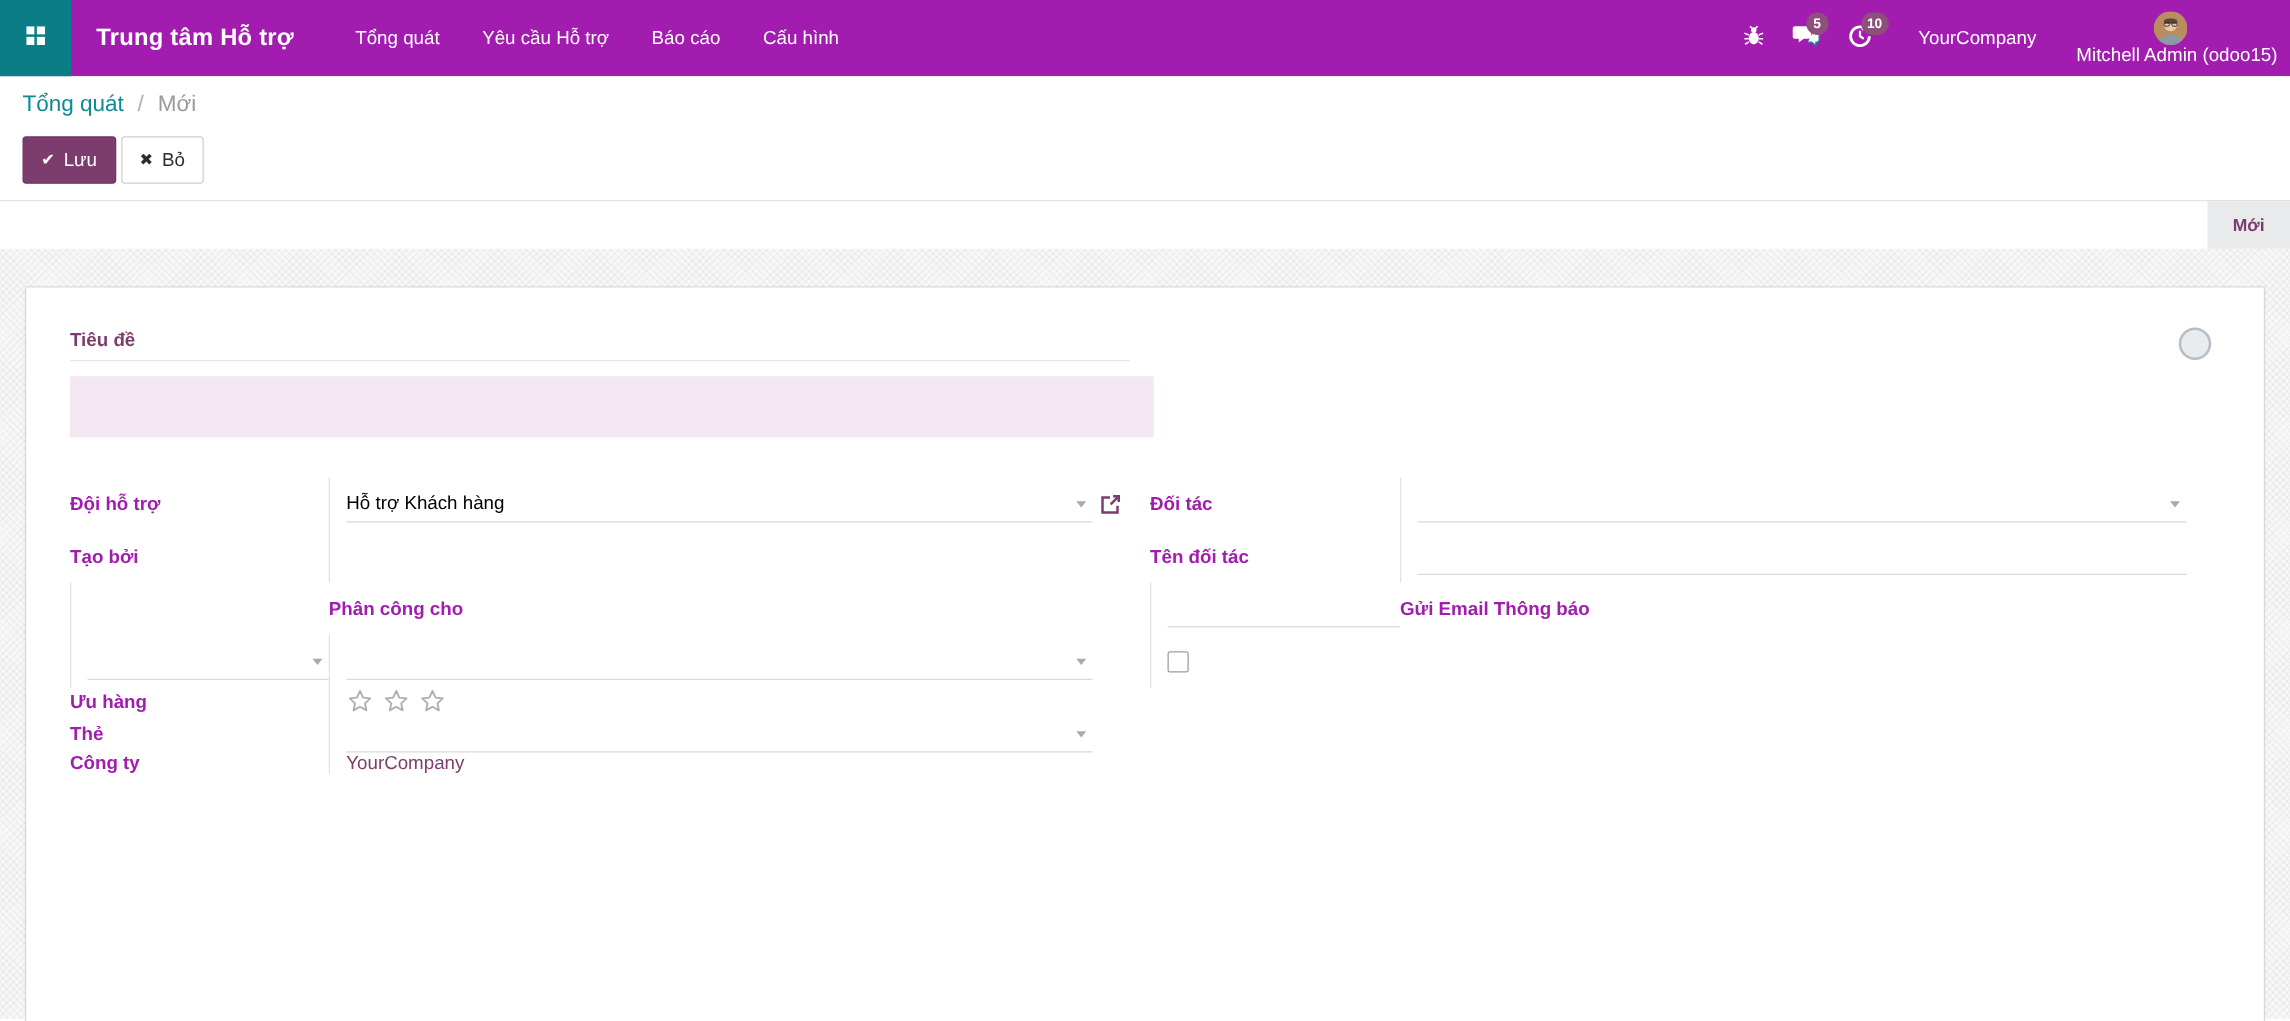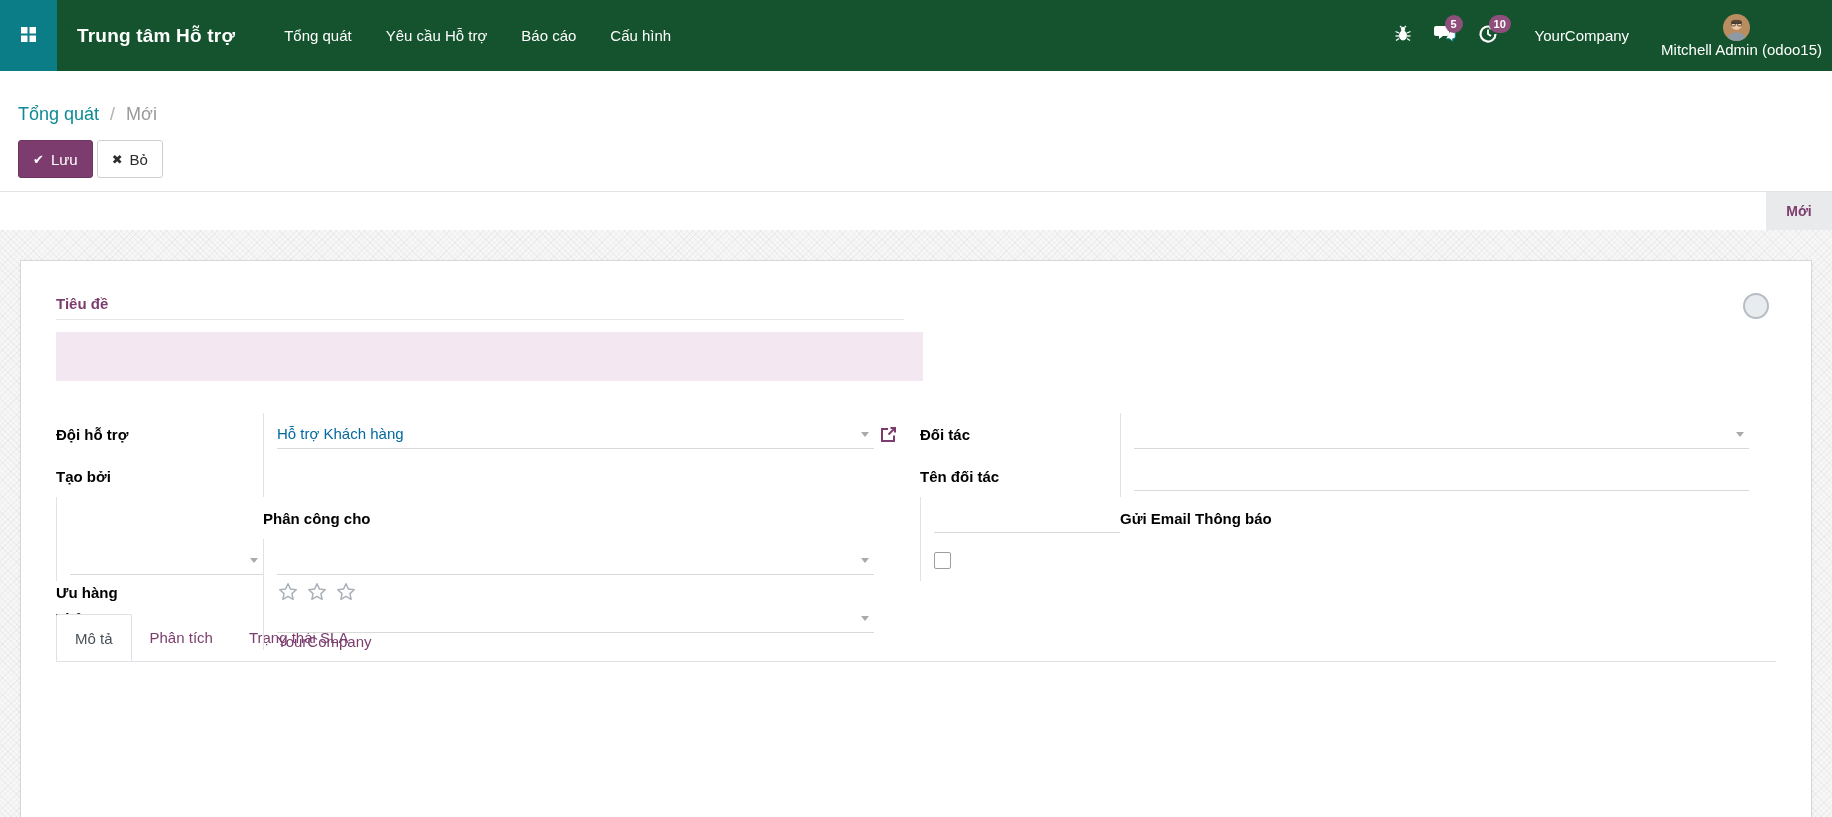--- a/index.html
+++ b/index.html
@@ -1,35 +1,35 @@
 <!DOCTYPE html>
 <html><head>
 <meta charset="utf-8">
 <style>
   * { margin:0; padding:0; box-sizing:border-box; }
   html,body { width:1832px; height:817px; overflow:hidden; }
   body { font-family:"Liberation Sans","DejaVu Sans",sans-serif; font-size:15px; color:#333; background:#fff; }
 
   
-  .topbar { height:71px; background:#14532d; display:flex; align-items:stretch; color:#fff; }
+  .topbar { height:61px; background:#a21caf; display:flex; align-items:stretch; color:#fff; }
   .apps-btn { width:57px; background:#0a7d87; display:flex; align-items:center; justify-content:center; cursor:pointer; }
   .brand { display:flex; align-items:center; font-size:19px; font-weight:700; padding:0 18px 0 20px; letter-spacing:.2px; }
   .nav { display:flex; align-items:stretch; margin-left:14px; }
   .nav-item { display:flex; align-items:center; padding:0 17px; font-size:15px; cursor:pointer; }
   .topbar-right { margin-left:auto; display:flex; align-items:center; padding-right:10px; }
   .systray-icon { position:relative; padding:0 11px; display:flex; align-items:center; cursor:pointer; height:57px; }
   .badge { position:absolute; top:8px; left:22px; background:#8f4f7c; color:#fff; font-size:11px; font-weight:700;
            border-radius:9px; min-width:18px; height:18px; line-height:18px; text-align:center; padding:0 5px; }
   .company-name { margin:0 22px 0 26px; font-size:15px; cursor:pointer; }
   .user-menu { display:flex; align-items:center; cursor:pointer;flex-direction:column; }
   .avatar { width:27px; height:27px; border-radius:50%; overflow:hidden; flex:none; }
   .user-name { margin-left:10px; font-size:15px; white-space:nowrap; }
 
   
-  .control-panel { background:#fff; padding:33px 16px 13px 18px; }
+  .control-panel { background:#fff; padding:12px 16px 13px 18px; }
   .breadcrumb { font-size:18px; }
   .breadcrumb .bc-parent { color:#0d8a94; cursor:pointer; }
   .breadcrumb .bc-sep { color:#b0b0b0; margin:0 6px; }
   .breadcrumb .bc-current { color:#9a9a9a; }
   .cp-buttons { margin-top:15px; display:flex; }
   .btn { height:38px; font-size:15px; border-radius:3px; padding:0 14px; cursor:pointer;
          display:inline-flex; align-items:center; font-family:inherit; }
   .btn-primary { background:#7c3d6e; border:1px solid #6e3561; color:#fff; margin-right:4px; }
   .btn-secondary { background:#fff; border:1px solid #cfcfcf; color:#2d2d2d; }
   .btn .glyph { margin-right:7px; font-size:13px; }
@@ -53,26 +53,26 @@
                   background:#e8ecef; border:2px solid #b6bdc4; cursor:pointer; }
   .title-label { color:#7c3d6e; font-weight:700; font-size:15px; }
   .title-underline { width:848px; border-bottom:1px solid #e6e6e6; margin-top:7px; }
   .title-input { width:867px; height:49px; background:#f3e8f1; margin-top:12px; cursor:text; }
 
   
   .groups { display:flex; margin-top:32px; }
   .group { display:grid; grid-template-rows:repeat(auto-fill,42px); }
   .group-left  { width:864px; grid-template-columns:207px 1fr; }
   .group-right { width:828px; grid-template-columns:200px 1fr; }
-  .flabel { font-weight:600; color:#000000; font-size:15px; display:flex; align-items:center; }
+  .flabel { font-weight:600; color:#a21caf; font-size:15px; display:flex; align-items:center; }
   .fcell  { border-left:1px solid #e2e2e2; padding-left:13px; display:flex; align-items:center; position:relative; }
   .fline  { position:relative; border-bottom:1px solid #d9d9d9; height:30px; display:flex; align-items:center; }
   .group-left  .fline { width:597px; }
   .group-right .fline { width:615px; }
-  .fval { font-size:15px; color:#0369a1; }
+  .fval { font-size:15px; color:#000000; }
   .caret { position:absolute; right:5px; top:50%; margin-top:-2px; width:0; height:0;
            border-left:4.5px solid transparent; border-right:4.5px solid transparent; border-top:5px solid #aaa; cursor:pointer; }
   .ext-link { margin-left:6px; cursor:pointer; display:flex; align-items:center; }
   .stars { display:flex; gap:7px; }
   .stars svg { cursor:pointer; }
   .company-link { color:#7c3d6e; cursor:pointer; }
   .checkbox { width:17px; height:17px; border:1px solid #9d9d9d; border-radius:2px; background:#fff; cursor:pointer; }
 
   
   .notebook { margin-top:26px; }
@@ -283,22 +283,17 @@
         </div>
 
         <div class="flabel">Gửi Email Thông báo</div>
         <div class="fcell">
           <span class="checkbox"></span>
         </div>
       </div>
     </div>
 
     <div class="notebook">
-      <div class="tab-nav">
-        <div class="tab active">Mô tả</div>
-        <div class="tab">Phân tích</div>
-        <div class="tab">Trạng thái SLA</div>
-      </div>
       <div class="tab-content"></div>
     </div>
 
   </div>
 </div>
 
 </body></html>

